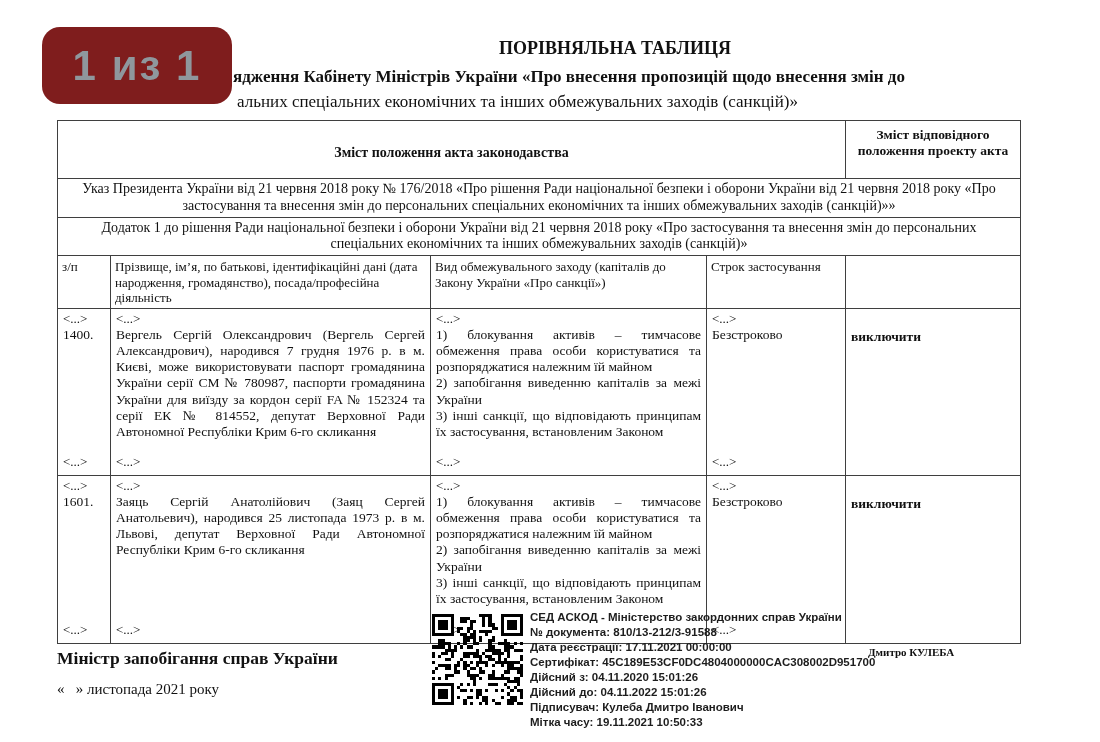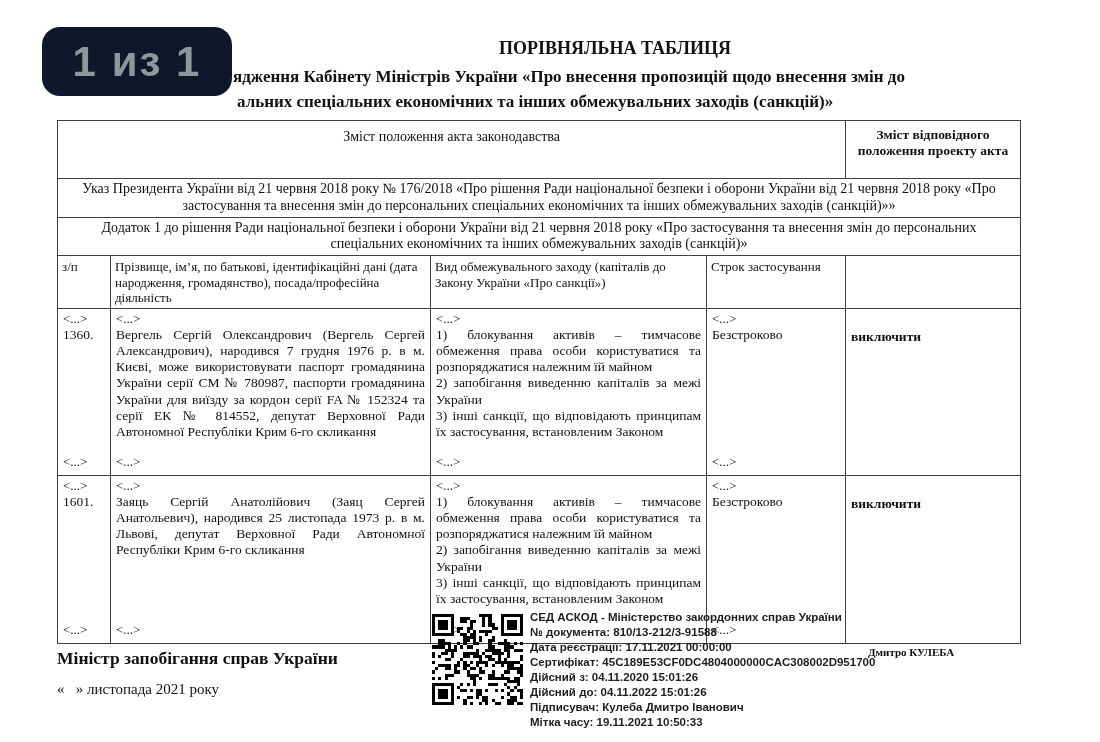--- a/index.html
+++ b/index.html
@@ -1,33 +1,33 @@
 <!DOCTYPE html>
 <html><head>
 <meta charset="utf-8">
 <style>
   html,body{margin:0;padding:0;background:#fff;}
   .page{position:relative;width:1100px;height:742px;background:#fff;overflow:hidden;
         font-family:"Liberation Serif","DejaVu Serif",serif;color:#111;}
   
-  .badge{position:absolute;left:42px;top:27px;width:190px;height:69px;background:#0f172a;
+  .badge{position:absolute;left:42px;top:27px;width:190px;height:77px;background:#7f1d1d;
          border-radius:18px;display:flex;align-items:center;justify-content:center;z-index:30;}
   .badge span{font-family:"Liberation Sans","DejaVu Sans",sans-serif;font-weight:bold;
               font-size:42px;color:#8f979d;letter-spacing:2px;}
   
   .doc-title{position:absolute;left:130px;top:38px;width:970px;text-align:center;
              font-weight:bold;font-size:18px;}
   .sub1{position:absolute;left:233px;top:67px;font-weight:bold;font-size:17px;white-space:nowrap;}
-  .sub2{position:absolute;left:237px;top:92px;font-weight:bold;font-size:17px;white-space:nowrap;}
+  .sub2{position:absolute;left:237px;top:92px;font-weight:normal;font-size:17px;white-space:nowrap;}
   
   .tbl-wrap{position:absolute;left:57px;top:120px;width:963px;}
   table{border-collapse:collapse;table-layout:fixed;width:963px;}
   td{border:1px solid #3f3f3f;vertical-align:top;padding:2px 5px;overflow:hidden;
      font-size:13.5px;line-height:1.2;}
-  .hdr-left{font-weight:normal;text-align:center;padding-top:8px;font-size:14px;}
+  .hdr-left{font-weight:bold;text-align:center;padding-top:24px;font-size:14px;}
   .hdr-right{font-weight:bold;text-align:center;font-size:13.5px;padding-top:6px;}
   .span-row{text-align:center;font-size:14px;padding:2px 10px;}
   .colhdr{font-size:13px;line-height:1.18;padding:3px 4px;margin-left:28px;}
   .cellflex{display:flex;flex-direction:column;}
   .h-data1{height:158px;}
   .h-data2{height:159px;}
   .ell{font-size:13px;}
   .ell-bottom{margin-top:auto;font-size:13px;}
   .jp{text-align:justify;}
   .excl{font-weight:bold;padding-top:18px;}
@@ -83,21 +83,21 @@
         <td class="colhdr">Прізвище, ім’я, по батькові, ідентифікаційні дані (дата народження, громадянство), посада/професійна діяльність</td>
         <td class="colhdr">Вид обмежувального заходу (капіталів до Закону України «Про санкції»)</td>
         <td class="colhdr">Строк застосування</td>
         <td class="colhdr"></td>
       </tr>
 
       <tr style="height:167px">
         <td>
               <div class="cellflex h-data1">
           <span class="ell">&lt;...&gt;</span>
-          <span>1360.</span>
+          <span>1400.</span>
           <span class="ell-bottom">&lt;...&gt;</span>
         </div>
             </td>
         <td>
               <div class="cellflex h-data1">
           <span class="ell">&lt;...&gt;</span>
           <div class="jp">Вергель Сергій Олександрович (Вергель Сергей Александрович), народився 7 грудня 1976 р. в м. Києві, може використовувати паспорт громадянина України серії СМ № 780987, паспорти громадянина України для виїзду за кордон серії FA № 152324 та серії ЕК № 814552, депутат Верховної Ради Автономної Республіки Крим 6-го скликання</div>
           <span class="ell-bottom">&lt;...&gt;</span>
         </div>
             </td>

